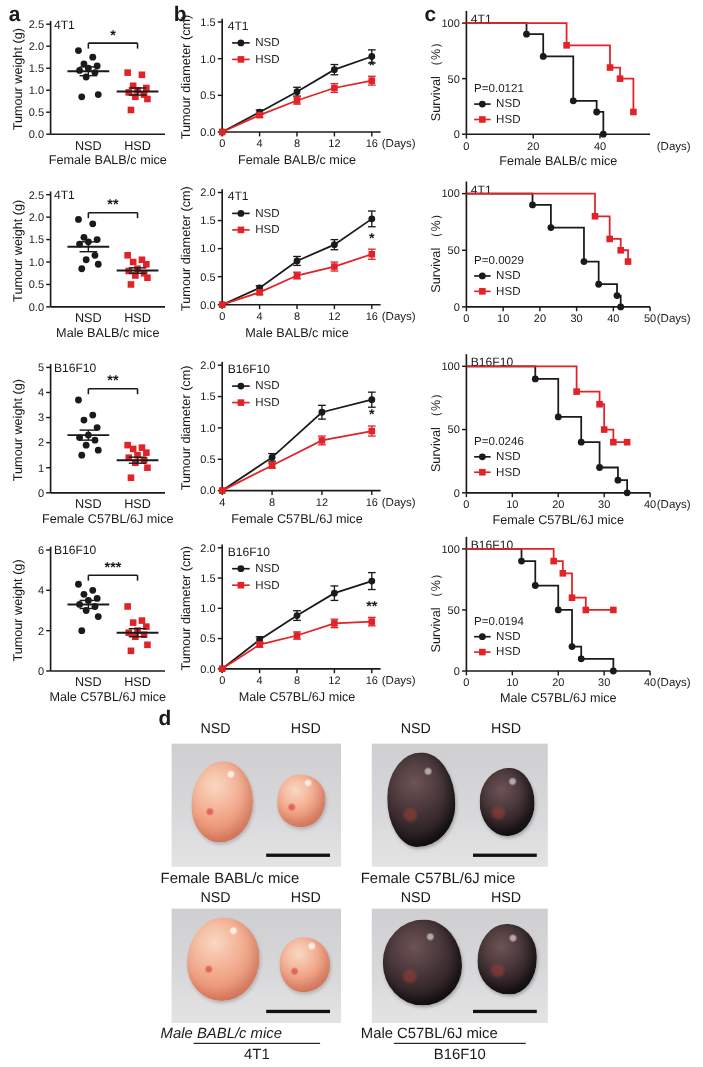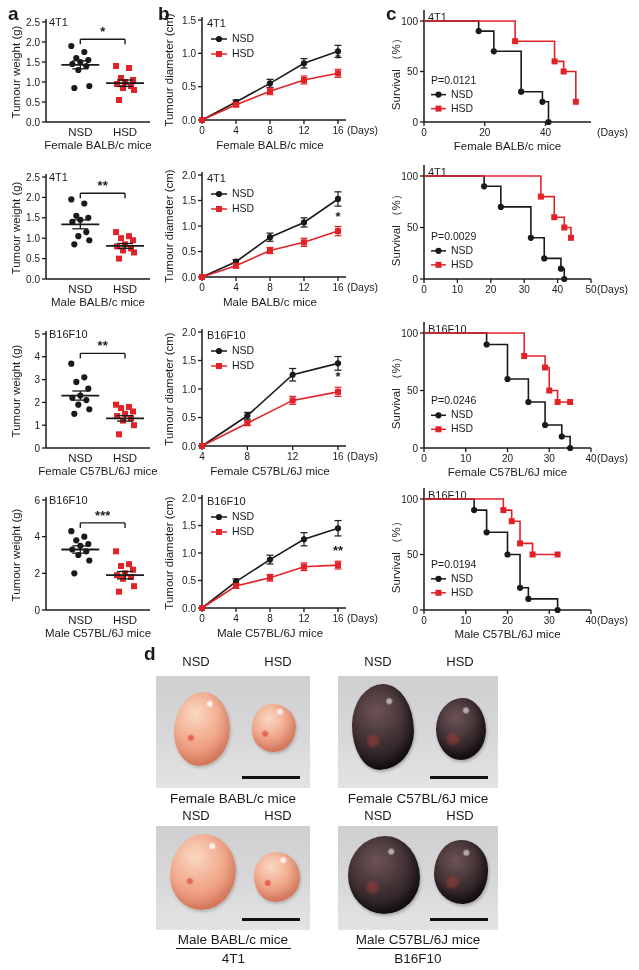--- a/index.html
+++ b/index.html
@@ -15,21 +15,21 @@
       radial-gradient(circle at 64% 16%, rgba(255,255,255,0.75) 0 2px, rgba(255,255,255,0) 4px),
       radial-gradient(circle at 30% 62%, rgba(214,40,40,0.55) 0 2px, rgba(214,40,40,0) 4px),
       radial-gradient(circle at 38% 30%, #f9d8c2 0%, #f2ab8e 42%, #e98b6e 76%, #db7a60 100%);
     box-shadow:inset -4px -6px 10px rgba(160,80,60,0.35), 1px 2px 3px rgba(0,0,0,0.18);}
   .blob.dark{background:
       radial-gradient(circle at 60% 20%, rgba(255,255,255,0.55) 0 2px, rgba(255,255,255,0) 4px),
       radial-gradient(circle at 34% 66%, rgba(150,60,55,0.6) 0 4px, rgba(150,60,55,0) 8px),
       radial-gradient(circle at 40% 32%, #6d5355 0%, #3d2e31 48%, #241b1e 82%, #1b1416 100%);
     box-shadow:inset -4px -6px 10px rgba(0,0,0,0.55), 1px 2px 3px rgba(0,0,0,0.25);}
   .scale-bar{position:absolute;height:3px;background:#111;}
-  .pd-caption{position:absolute;text-align:center;font-size:13.5px;}
+  .pd-caption{position:absolute;text-align:left;font-size:13.5px;}
   .cellline{position:absolute;text-align:center;font-size:13.5px;border-top:1.6px solid #111;padding-top:2px;}
 </style>
 </head>
 <body>
 
 <div class="page">
 
   <div class="panel-letter" style="left:8px;top:4px;">a</div>
   <div class="panel-letter" style="left:158px;top:4px;">b</div>
   <div class="panel-letter" style="left:386px;top:4px;">c</div>
@@ -714,19 +714,19 @@
   <div class="photo-box" style="left:156px;top:826px;width:154px;height:104px;">
     <div class="blob pink" style="left:14px;top:8px;width:66px;height:76px;border-radius:50% 50% 52% 48% / 56% 48% 52% 44%;"></div>
     <div class="blob pink" style="left:98px;top:26px;width:46px;height:50px;border-radius:48% 52% 54% 46% / 50% 50% 48% 52%;"></div>
     <div class="scale-bar" style="right:10px;bottom:9px;width:58px;"></div>
   </div>
   <div class="photo-box" style="left:338px;top:826px;width:160px;height:104px;">
     <div class="blob dark" style="left:10px;top:10px;width:72px;height:78px;border-radius:52% 48% 50% 50% / 50% 54% 46% 50%;"></div>
     <div class="blob dark" style="left:96px;top:14px;width:54px;height:64px;border-radius:50% 50% 46% 54% / 54% 46% 52% 48%;"></div>
     <div class="scale-bar" style="right:10px;bottom:9px;width:58px;"></div>
   </div>
-  <div class="pd-caption" style="left:146px;top:932px;width:174px;">Male BABL/c mice</div>
+  <div class="pd-caption" style="left:146px;top:932px;width:174px;font-style:italic;">Male BABL/c mice</div>
   <div class="pd-caption" style="left:328px;top:932px;width:180px;">Male C57BL/6J mice</div>
 
   <div class="cellline" style="left:176px;top:948px;width:115px;">4T1</div>
   <div class="cellline" style="left:358px;top:948px;width:120px;">B16F10</div>
 
 </div>
 
 </body></html>

